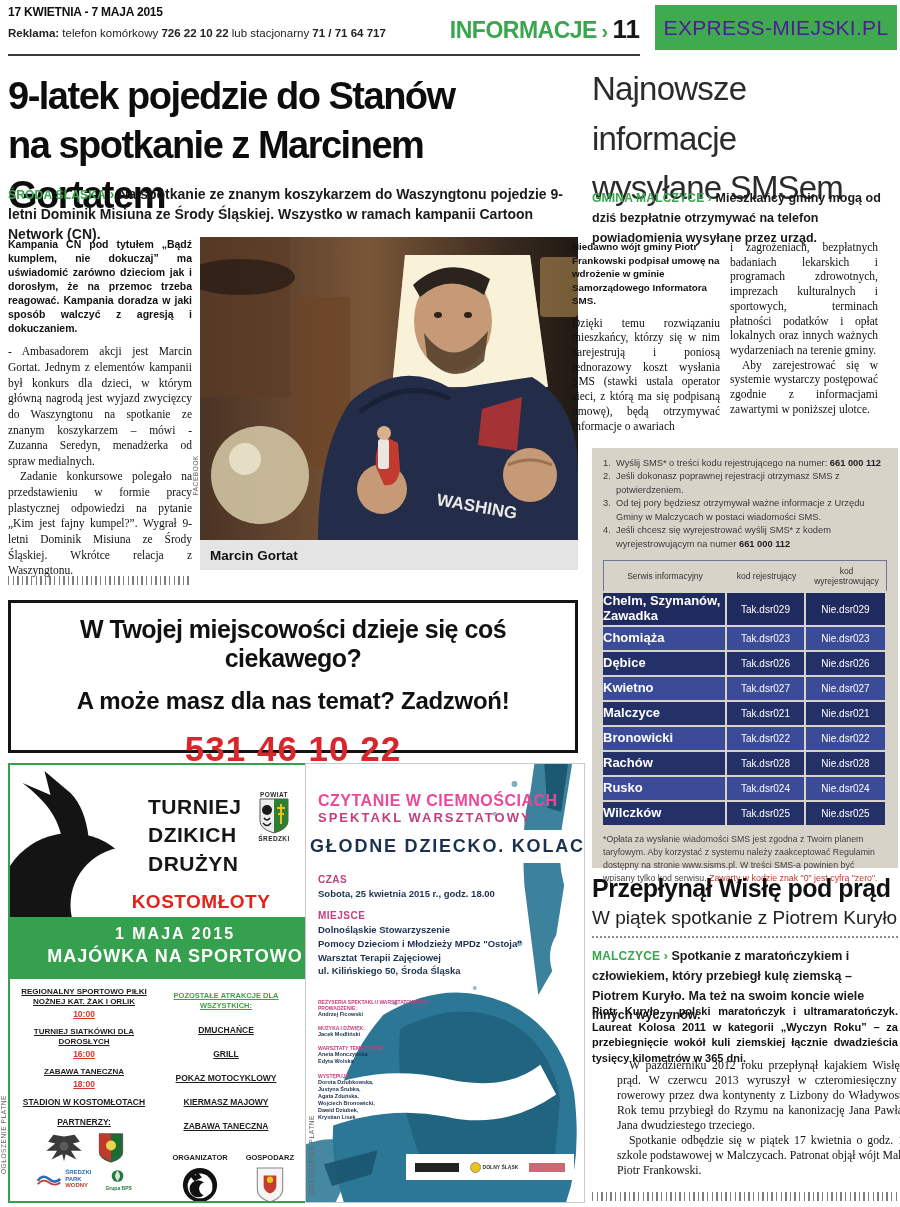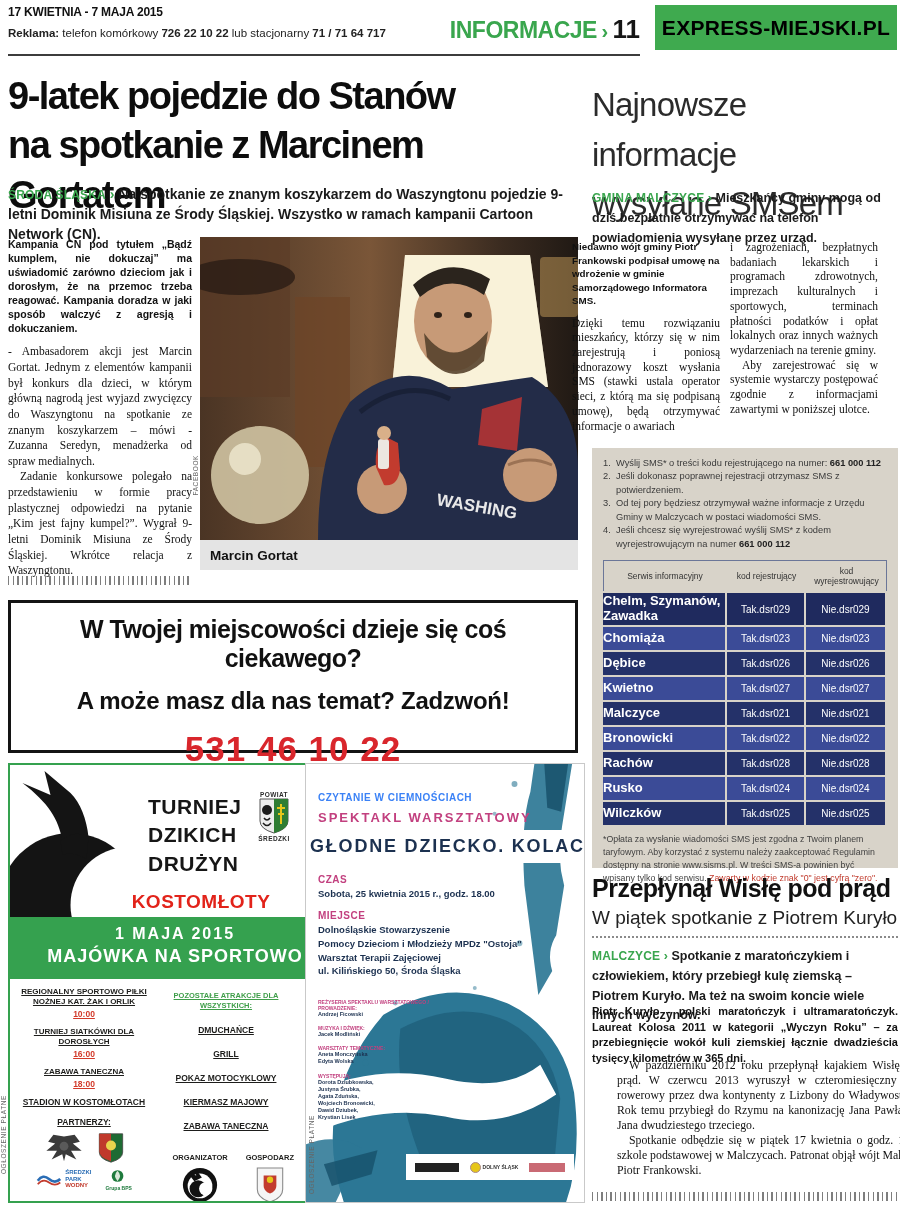--- a/index.html
+++ b/index.html
@@ -14,23 +14,23 @@
   .vnote{position:absolute;writing-mode:vertical-rl;transform:rotate(180deg);
          font-size:6.5px;color:#666;letter-spacing:.6px;}
   
   .hdr-date{left:8px;top:5px;font-size:12px;font-weight:bold;letter-spacing:-.2px;}
   .hdr-ad{left:8px;top:27px;font-size:11.5px;color:#222;}
   .hdr-ad b{font-weight:bold;}
   .hdr-section{left:340px;top:14px;width:300px;text-align:right;}
   .hdr-section .sec{font-size:23px;font-weight:bold;letter-spacing:-.5px;}
   .hdr-section .arr{font-size:20px;font-weight:bold;}
   .hdr-section .pg{font-size:26px;font-weight:bold;color:#161616;}
-  .site-box{left:655px;top:5px;width:242px;height:45px;background:#3faa4f;color:#000000;
+  .site-box{left:655px;top:5px;width:242px;height:45px;background:#3faa4f;color:#4c1d95;
             display:flex;align-items:center;justify-content:center;font-size:21px;
-            font-weight:bold;letter-spacing:.3px;}
+            font-weight:normal;letter-spacing:.3px;}
   .hdr-rule{left:8px;top:54px;width:632px;height:2px;background:#3c3c3c;}
   
   .h1{left:8px;top:72px;width:572px;font-size:38px;line-height:1.3;font-weight:bold;
       letter-spacing:-1.5px;color:#0d0d0d;}
   .lead{font-size:14px;line-height:1.42;font-weight:bold;color:#1a1a1a;}
   .lead .tag{font-size:12px;letter-spacing:.2px;}
   .lead1{left:8px;top:185px;width:572px;}
   .textcol{left:8px;top:237px;width:184px;}
   .intro-b{font-size:10.5px;line-height:1.34;font-weight:bold;text-align:justify;}
   .textcol .serif{font-size:11.5px;line-height:1.36;text-align:justify;margin-top:9px;}
@@ -38,21 +38,21 @@
   .photo{left:200px;top:237px;width:378px;height:303px;overflow:hidden;}
   .caption{left:200px;top:540px;width:378px;height:30px;background:#e4e4e4;
            font-size:13.5px;font-weight:bold;display:flex;align-items:center;padding-left:10px;box-sizing:border-box;}
   .sep1{left:8px;top:576px;width:184px;}
   
   .adbox{left:8px;top:600px;width:570px;height:153px;border:3px solid #141414;box-sizing:border-box;text-align:center;}
   .adbox .l1{margin-top:12px;font-size:25px;font-weight:bold;letter-spacing:-.5px;}
   .adbox .l2{margin-top:14px;font-size:24px;font-weight:bold;letter-spacing:-.3px;}
   .adbox .ph{margin-top:14px;font-size:35px;font-weight:bold;color:#d9262c;letter-spacing:1px;}
   
-  .h2{left:592px;top:80px;width:306px;font-size:33px;line-height:1.5;color:#2b2b2b;letter-spacing:-.8px;}
+  .h2{left:592px;top:64px;width:306px;font-size:33px;line-height:1.5;color:#2b2b2b;letter-spacing:-.8px;}
   .lead2{left:592px;top:188px;width:306px;}
   .lead2 .lead{font-size:12.5px;}
   .smscols{left:572px;top:240px;width:306px;display:flex;gap:10px;}
   .smscols .col{width:148px;}
   .intro-sm{font-size:9.8px;line-height:1.38;font-weight:bold;}
   .smscols .serif{font-size:11.5px;line-height:1.28;text-align:justify;margin-top:8px;}
   .ind{text-indent:12px;}
   
   .flyer{left:592px;top:448px;width:306px;height:420px;background:#d8d3c9;box-sizing:border-box;padding:9px 11px;}
   .step{display:flex;font-size:9.3px;line-height:1.45;color:#3a3a3a;}
@@ -105,21 +105,21 @@
   .attr-label{font-size:7.5px;font-weight:bold;color:#3f9e4a;line-height:1.3;}
   .attr{font-size:8.5px;font-weight:bold;margin-top:14px;}
   .orggrid{display:flex;justify-content:flex-end;gap:18px;margin-top:22px;}
   .orggrid .cell{font-size:7.5px;font-weight:bold;}
   .plogo-txt{font-size:6px;font-weight:bold;color:#2a6db5;line-height:1.1;}
   .bps-txt{font-size:5px;font-weight:bold;color:#1f7a3d;}
   
   .poster2{left:305px;top:763px;width:280px;height:440px;background:#fff;border:1px solid #c9c9c9;
            box-sizing:border-box;overflow:hidden;}
   .p2-art{position:absolute;left:0;top:0;width:100%;height:100%;}
-  .p2-k1{position:absolute;left:12px;top:28px;font-size:10px;font-weight:bold;color:#3b82f6;letter-spacing:.5px;}
+  .p2-k1{position:absolute;left:12px;top:28px;font-size:16px;font-weight:bold;color:#ec4899;letter-spacing:.5px;}
   .p2-k2{position:absolute;left:12px;top:46px;font-size:13px;font-weight:bold;color:#c2407f;letter-spacing:2px;}
   .p2-title{position:absolute;left:0;top:66px;width:100%;background:#fff;padding:6px 4px;box-sizing:border-box;
             font-size:18px;font-weight:bold;color:#1c3150;letter-spacing:1.8px;white-space:nowrap;}
   .p2-lab{position:absolute;font-size:10px;font-weight:bold;color:#c2407f;letter-spacing:.5px;}
   .p2-val{position:absolute;font-size:9.5px;font-weight:bold;color:#1c3150;line-height:1.45;}
   .p2-credits{position:absolute;left:12px;top:228px;width:120px;}
   .cr-lab{font-size:5px;font-weight:bold;color:#c2407f;margin-top:7px;line-height:1.2;}
   .cr-name{font-size:5.5px;font-weight:bold;color:#1c3150;line-height:1.3;}
   .p2-logos{position:absolute;right:10px;bottom:22px;width:160px;height:26px;background:#fff;
             display:flex;align-items:center;justify-content:space-around;padding:0 4px;}

